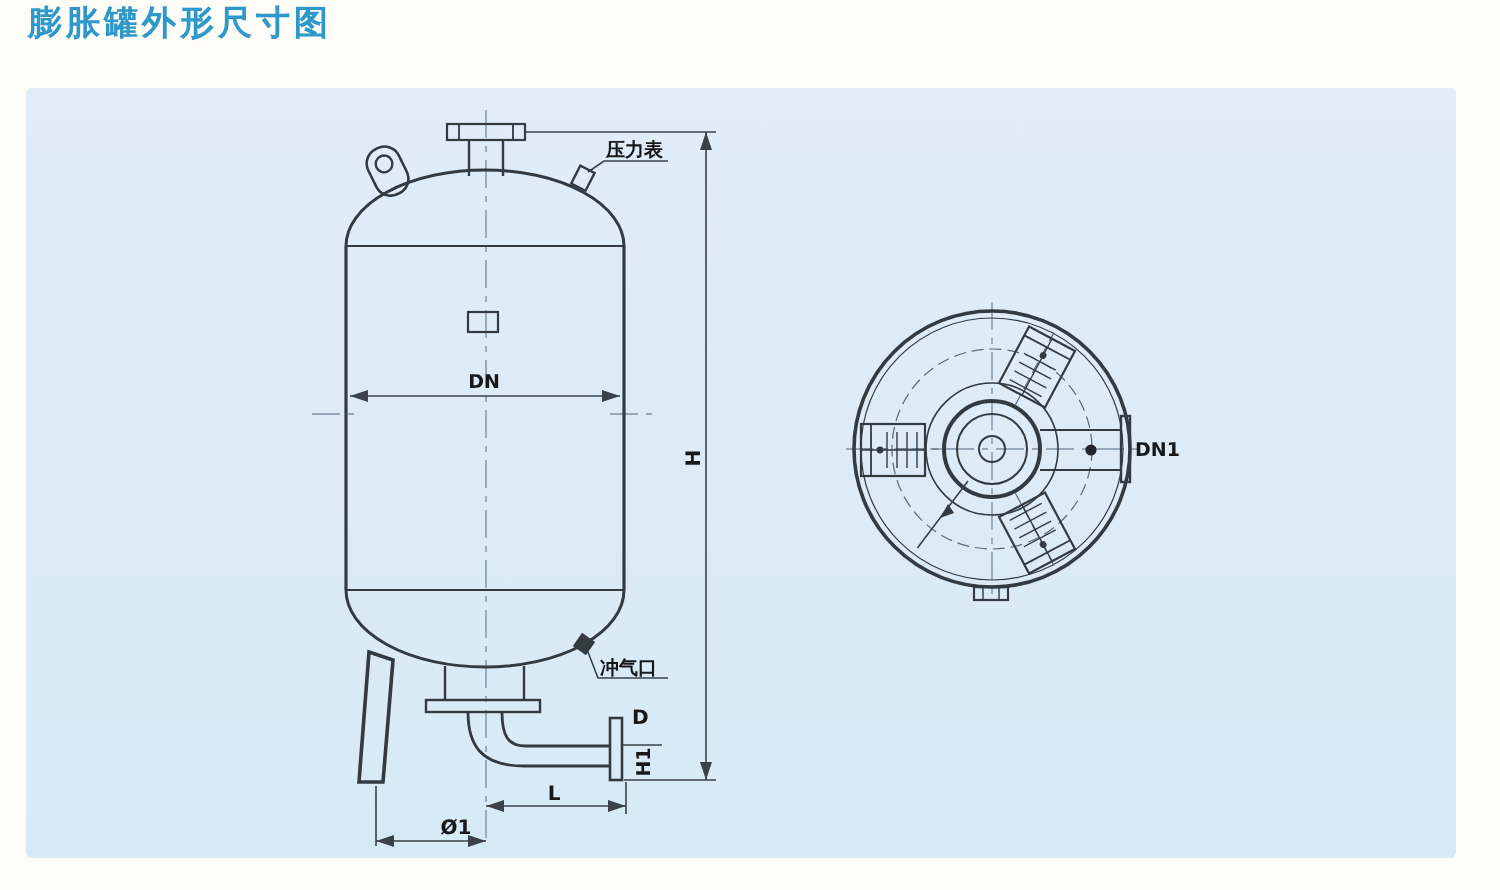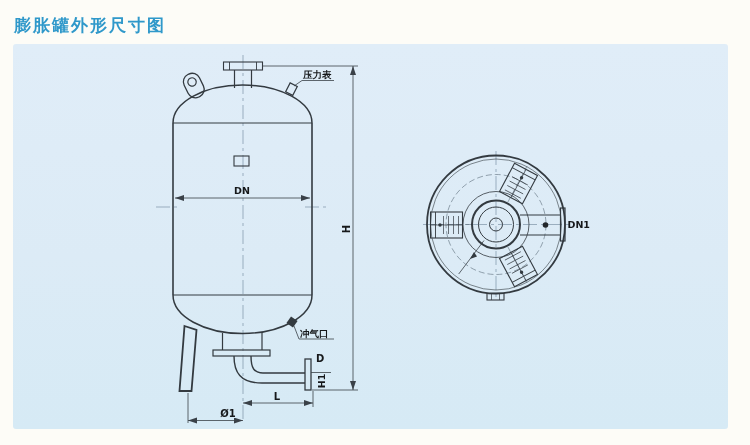--- a/index.html
+++ b/index.html
@@ -2,21 +2,21 @@
 <html><head>
 <meta charset="utf-8">
 <style>
   html,body{margin:0;padding:0;}
   body{
     width:750px;height:445px;overflow:hidden;position:relative;
     background:#fdfcf7;
     font-family:"DejaVu Sans","Liberation Sans",sans-serif;
   }
   .title{
-    position:absolute;left:14px;top:14px;margin:0;
+    position:absolute;left:14px;top:0;margin:0;
     font-size:17px;font-weight:bold;letter-spacing:2px;
     color:#2f98ca;
   }
   .panel{
     position:absolute;left:13px;top:44px;width:715px;height:385px;
     background:linear-gradient(180deg,#e0edf8 0%,#dcebf6 55%,#d6eaf5 100%);
     border-radius:3px;
   }
   svg{position:absolute;left:0;top:0;}
   .ol{stroke:#333a40;fill:none;}

